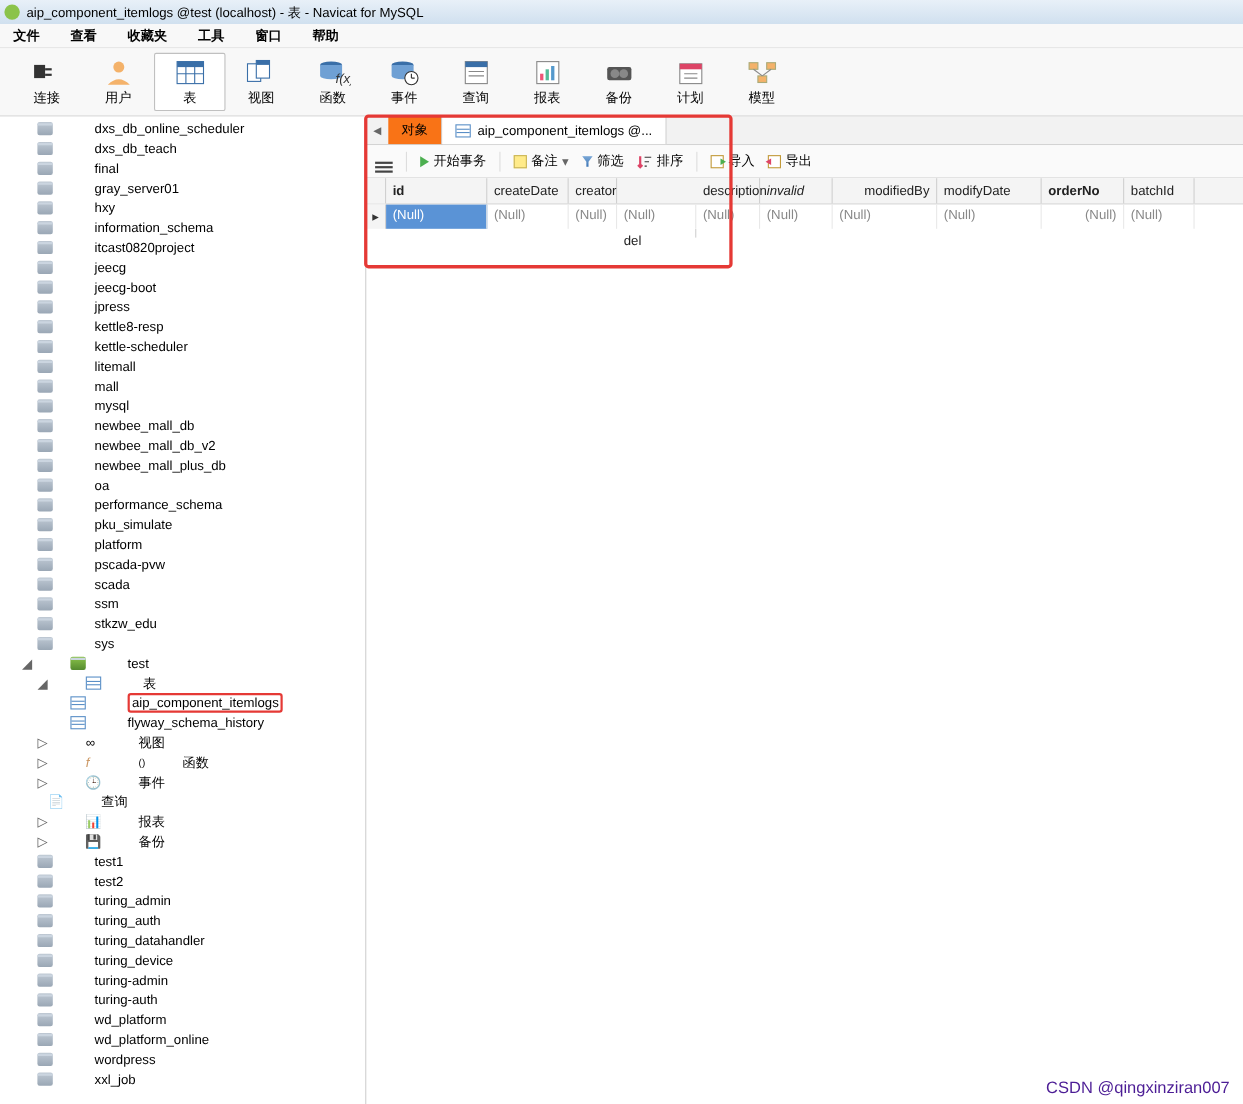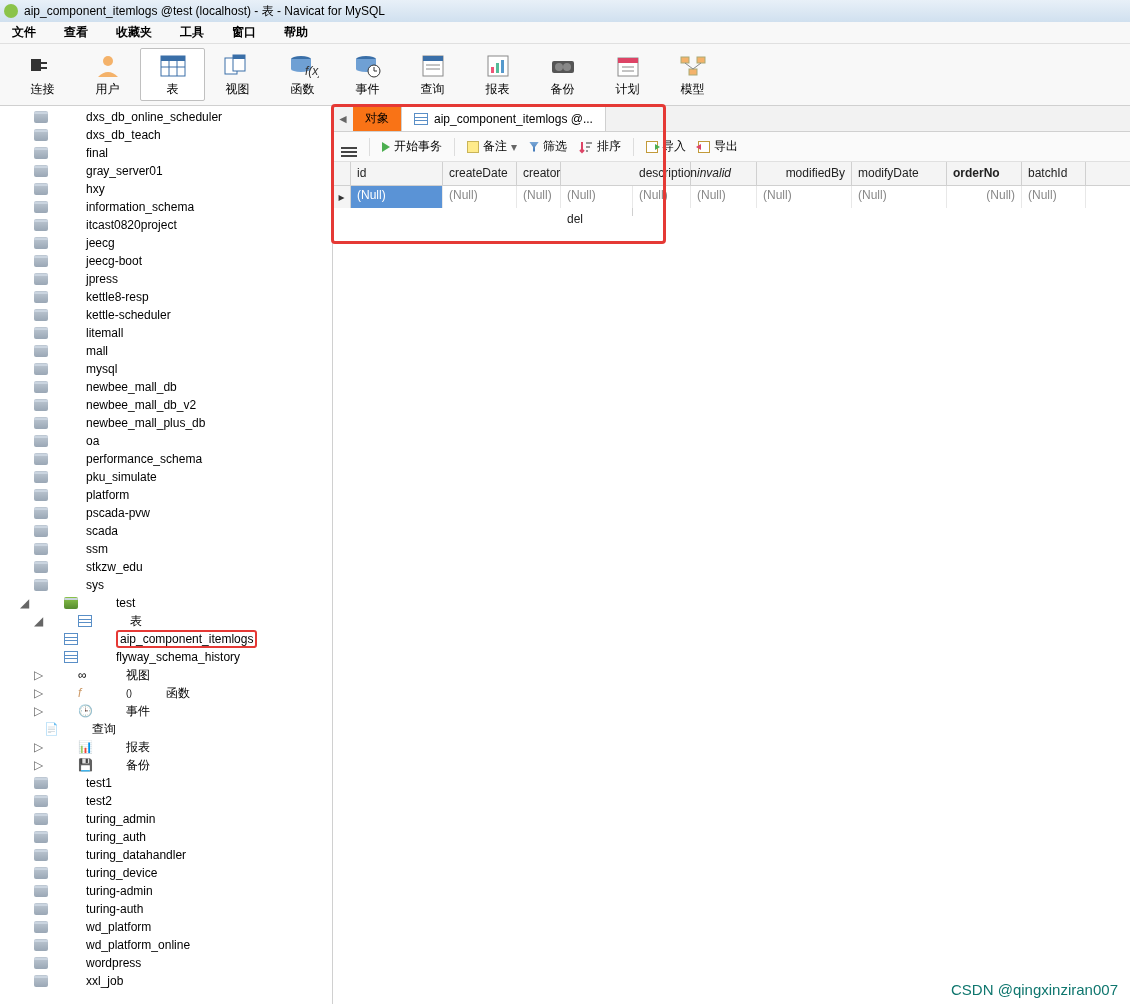--- a/index.html
+++ b/index.html
@@ -32,21 +32,21 @@
 .datatoolbar { height: 30px; display: flex; align-items: center; gap: 12px; padding: 0 8px; border-bottom: 1px solid #e0e0e0; background: #fafafa; }
 .dt-btn { display: flex; align-items: center; gap: 4px; }
 .dt-sep { width:1px; height:18px; background:#ddd; }
 .grid-head { height: 24px; display: flex; border-bottom: 1px solid #d0d0d0; background: #f4f4f4; }
 .grid-head .gh { border-right: 1px solid #d0d0d0; padding: 4px 6px; color:#222; }
 .grid-row { height: 22px; display: flex; background: #fff; }
 .grid-row .gc { border-right: 1px solid #e8e8e8; padding: 2px 6px; color:#888; }
 .gc.sel { background:#5a93d6; color:#fff; }
 .rowmark { width: 18px; display:flex; align-items:center; justify-content:center; background:#f4f4f4; border-right:1px solid #d0d0d0; color:#333; }
 .red-overlay { position: absolute; border: 3px solid #e53935; border-radius: 4px; pointer-events: none; }
-.watermark { position:absolute; right:12px; bottom:6px; color:#0f766e; font-size: 15px; }
+.watermark { position:absolute; right:12px; bottom:6px; color:#4c1d95; font-size: 15px; }
 .mini-icon { width:14px; height:14px; display:inline-block; }
 .green-play{ width:0;height:0;border-top:5px solid transparent;border-bottom:5px solid transparent;border-left:8px solid #4caf50; margin-top:1px;}
 .yellow-note{ width:12px;height:12px;background:#ffeb8a;border:1px solid #c9b458; }
 .funnel{ width:10px;height:10px;background:linear-gradient(#7aa7d6,#3b74b5);clip-path:polygon(0 0,100% 0,60% 55%,60% 100%,40% 100%,40% 55%); }
 .ico-import{ width:12px;height:12px;border:1px solid #c29a3a;background:#fff;position:relative; }
 .ico-import::after{content:'';position:absolute;right:-3px;top:2px;border-top:3px solid transparent;border-bottom:3px solid transparent;border-left:5px solid #4caf50;}
 .ico-export{ width:12px;height:12px;border:1px solid #c29a3a;background:#fff;position:relative; }
 .ico-export::after{content:'';position:absolute;left:-3px;top:2px;border-top:3px solid transparent;border-bottom:3px solid transparent;border-right:5px solid #d46;}
 .burger{ width:16px;height:2px;background:#444;box-shadow:0 4px 0 #444,0 8px 0 #444;margin-top:2px; }
 </style>
@@ -418,21 +418,21 @@
           <span>导入</span>
         </div>
       <div class="dt-btn">
           <span class="ico-export"></span>
           <span>导出</span>
         </div>
     </div>
 
     <div class="grid-head" id="ghead">
       <div class="rowmark"></div>
-    <div class="gh" style="width: 92px;">id</div>
+    <div class="gh" style="width: 92px; font-weight: bold;">id</div>
         <div class="gh" style="width: 74px;">createDate</div>
         <div class="gh" style="width: 44px;">creator</div>
         <div class="gh" style="width: 72px; margin-top: 46px;">del</div>
         <div class="gh" style="width: 58px;">description</div>
         <div class="gh" style="width: 66px; font-style: italic;">invalid</div>
         <div class="gh" style="width: 95px; text-align: right;">modifiedBy</div>
         <div class="gh" style="width: 95px;">modifyDate</div>
         <div class="gh" style="width: 75px; font-weight: bold;">orderNo</div>
         <div class="gh" style="width: 64px;">batchId</div>
       </div>

